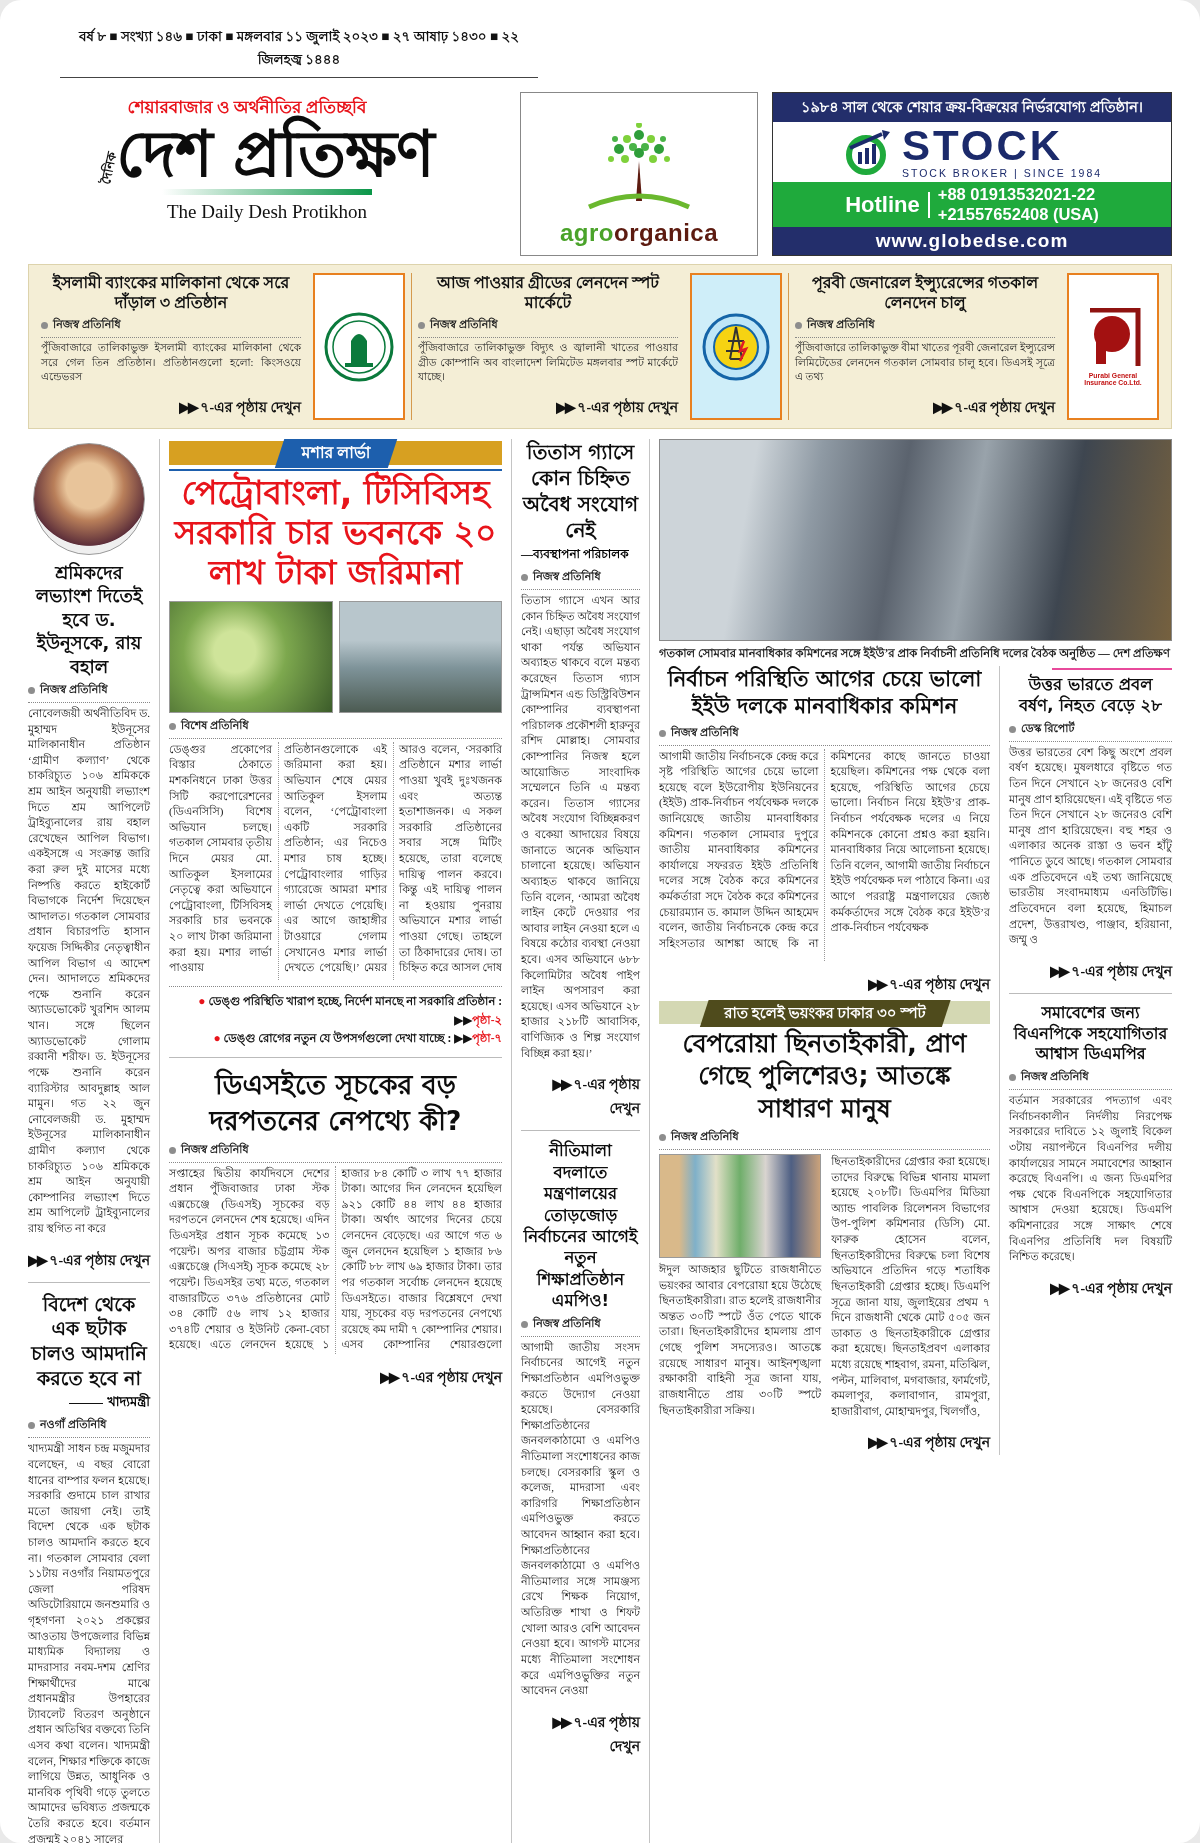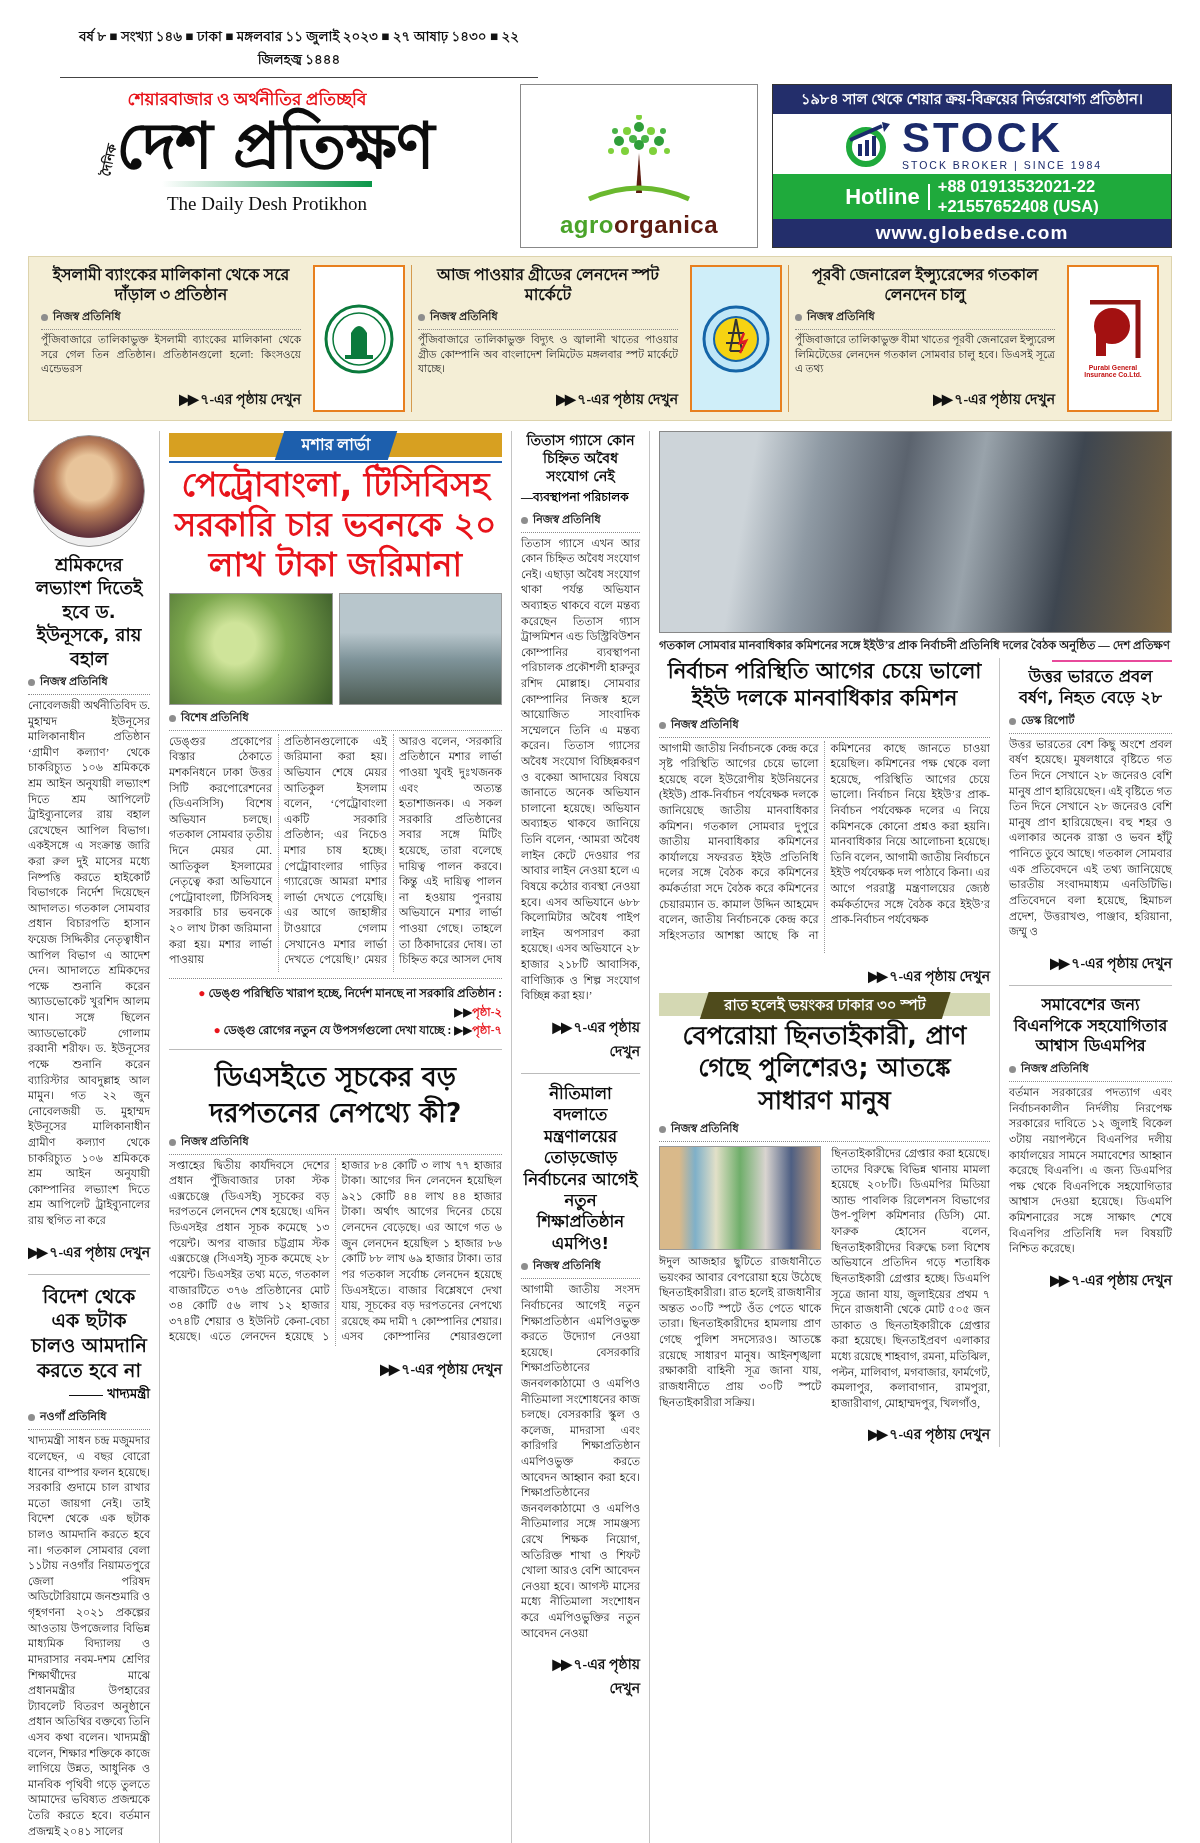--- a/index.html
+++ b/index.html
@@ -1,21 +1,21 @@
 <!DOCTYPE html>
 <html><head>
 <meta charset="utf-8">
 <style>
   * { margin:0; padding:0; box-sizing:border-box; }
   body { background:#e9e9e9; font-family:"Liberation Serif", serif; }
-  .page { width:1200px; height:1843px; margin:0 auto; background:#fff; position:relative; overflow:hidden; padding:10px 28px 0 28px; }
+  .page { width:1200px; height:1843px; margin:0 auto; background:#fff; position:relative; overflow:hidden; padding:10px 28px 0 28px;border-radius:21px; }
 
   
   .dateline { width:478px; margin-left:32px; text-align:center; font-size:13.5px; font-weight:bold; color:#111; padding:16px 0 5px 0; border-bottom:1.5px solid #444; }
-  .header { display:flex; gap:14px; align-items:stretch; margin-top:6px; }
+  .header { display:flex; gap:14px; align-items:stretch; margin-top:14px; }
   .masthead { width:478px; position:relative; padding-top:2px; }
   .mh-tagline { color:#e8141b; font-weight:bold; font-size:17px; text-align:center; margin-left:-40px; }
   .mh-row { display:flex; align-items:flex-end; justify-content:center; }
   .mh-daily { font-size:13px; font-weight:bold; transform:rotate(-78deg); width:16px; color:#111; }
   .mh-title { font-size:64px; font-weight:900; color:#0c0c0c; line-height:1.02; letter-spacing:-1px; font-family:"DejaVu Sans", sans-serif; }
   .mh-underline-row { display:flex; align-items:center; justify-content:center; gap:6px; margin-top:2px;flex-direction:column; }
   .mh-green { width:210px; height:6px; background:linear-gradient(to right,#ffffff,#0a9648); }
   .mh-sub { font-size:19px; color:#111; font-family:"Liberation Serif", serif; }
 
   .agro-box { width:238px; border:1.5px solid #888; background:#fff; display:flex; flex-direction:column; align-items:center; justify-content:flex-end; padding:6px 0 8px 0; }
@@ -311,21 +311,21 @@
             <span>নিজস্ব প্রতিনিধি</span>
           </div>
         <div class="rule-dot"></div>
         <div class="body dse-body">সপ্তাহের দ্বিতীয় কার্যদিবসে দেশের প্রধান পুঁজিবাজার ঢাকা স্টক এক্সচেঞ্জে (ডিএসই) সূচকের বড় দরপতনে লেনদেন শেষ হয়েছে। এদিন ডিএসইর প্রধান সূচক কমেছে ১৩ পয়েন্ট। অপর বাজার চট্টগ্রাম স্টক এক্সচেঞ্জে (সিএসই) সূচক কমেছে ২৮ পয়েন্ট। ডিএসইর তথ্য মতে, গতকাল বাজারটিতে ৩৭৬ প্রতিষ্ঠানের মোট ৩৪ কোটি ৫৬ লাখ ১২ হাজার ৩৭৪টি শেয়ার ও ইউনিট কেনা-বেচা হয়েছে। এতে লেনদেন হয়েছে ১ হাজার ৮৪ কোটি ৩ লাখ ৭৭ হাজার টাকা। আগের দিন লেনদেন হয়েছিল ৯২১ কোটি ৪৪ লাখ ৪৪ হাজার টাকা। অর্থাৎ আগের দিনের চেয়ে লেনদেন বেড়েছে। এর আগে গত ৬ জুন লেনদেন হয়েছিল ১ হাজার ৮৬ কোটি ৮৮ লাখ ৬৯ হাজার টাকা। তার পর গতকাল সর্বোচ্চ লেনদেন হয়েছে ডিএসইতে। বাজার বিশ্লেষণে দেখা যায়, সূচকের বড় দরপতনের নেপথ্যে রয়েছে কম দামী ৭ কোম্পানির শেয়ার। এসব কোম্পানির শেয়ারগুলো লেনদেনের শুরুতে বড় উত্থান হলেও দিনশেষে বিক্রয়ের চাপে সূচকের বড় দরপতন হয়েছে। কোম্পানিগুলো হলো: অলিম্পিক অ্যাক্সেসরিজ লিমিটেড, ইয়াকিন পলিমার, ফুয়াং সিরামিকস, জেনারেশন নেক্সট, লুবরেফ</div>
         <div class="more"><span class="arr">▶▶</span> <span>৭-এর পৃষ্ঠায় দেখুন</span></div>
       </div>
     </div>
 
     <div class="colC">
       <div>
-        <div class="art-head" style="font-size:14px;">তিতাস গ্যাসে কোন চিহ্নিত অবৈধ সংযোগ নেই</div>
+        <div class="art-head" style="font-size:20px;">তিতাস গ্যাসে কোন চিহ্নিত অবৈধ সংযোগ নেই</div>
         <div class="attr-line" style="font-size:12px;">—ব্যবস্থাপনা পরিচালক</div>
         <div class="byline">
             <span class="dot"></span>
             <span>নিজস্ব প্রতিনিধি</span>
           </div>
         <div class="rule-dot"></div>
         <div class="body">তিতাস গ্যাসে এখন আর কোন চিহ্নিত অবৈধ সংযোগ নেই। এছাড়া অবৈধ সংযোগ থাকা পর্যন্ত অভিযান অব্যাহত থাকবে বলে মন্তব্য করেছেন তিতাস গ্যাস ট্রান্সমিশন এন্ড ডিস্ট্রিবিউশন কোম্পানির ব্যবস্থাপনা পরিচালক প্রকৌশলী হারুনুর রশিদ মোল্লাহ। সোমবার কোম্পানির নিজস্ব হলে আয়োজিত সাংবাদিক সম্মেলনে তিনি এ মন্তব্য করেন। তিতাস গ্যাসের অবৈধ সংযোগ বিচ্ছিন্নকরণ ও বকেয়া আদায়ের বিষয়ে জানাতে অনেক অভিযান চালানো হয়েছে। অভিযান অব্যাহত থাকবে জানিয়ে তিনি বলেন, ‘আমরা অবৈধ লাইন কেটে দেওয়ার পর আবার লাইন নেওয়া হলে এ বিষয়ে কঠোর ব্যবস্থা নেওয়া হবে। এসব অভিযানে ৬৮৮ কিলোমিটার অবৈধ পাইপ লাইন অপসারণ করা হয়েছে। এসব অভিযানে ২৮ হাজার ২১৮টি আবাসিক, বাণিজ্যিক ও শিল্প সংযোগ বিচ্ছিন্ন করা হয়।’</div>
         <div class="more"><span class="arr">▶▶</span> <span>৭-এর পৃষ্ঠায় দেখুন</span></div>
       </div>
       <div class="hr-sep"></div>

